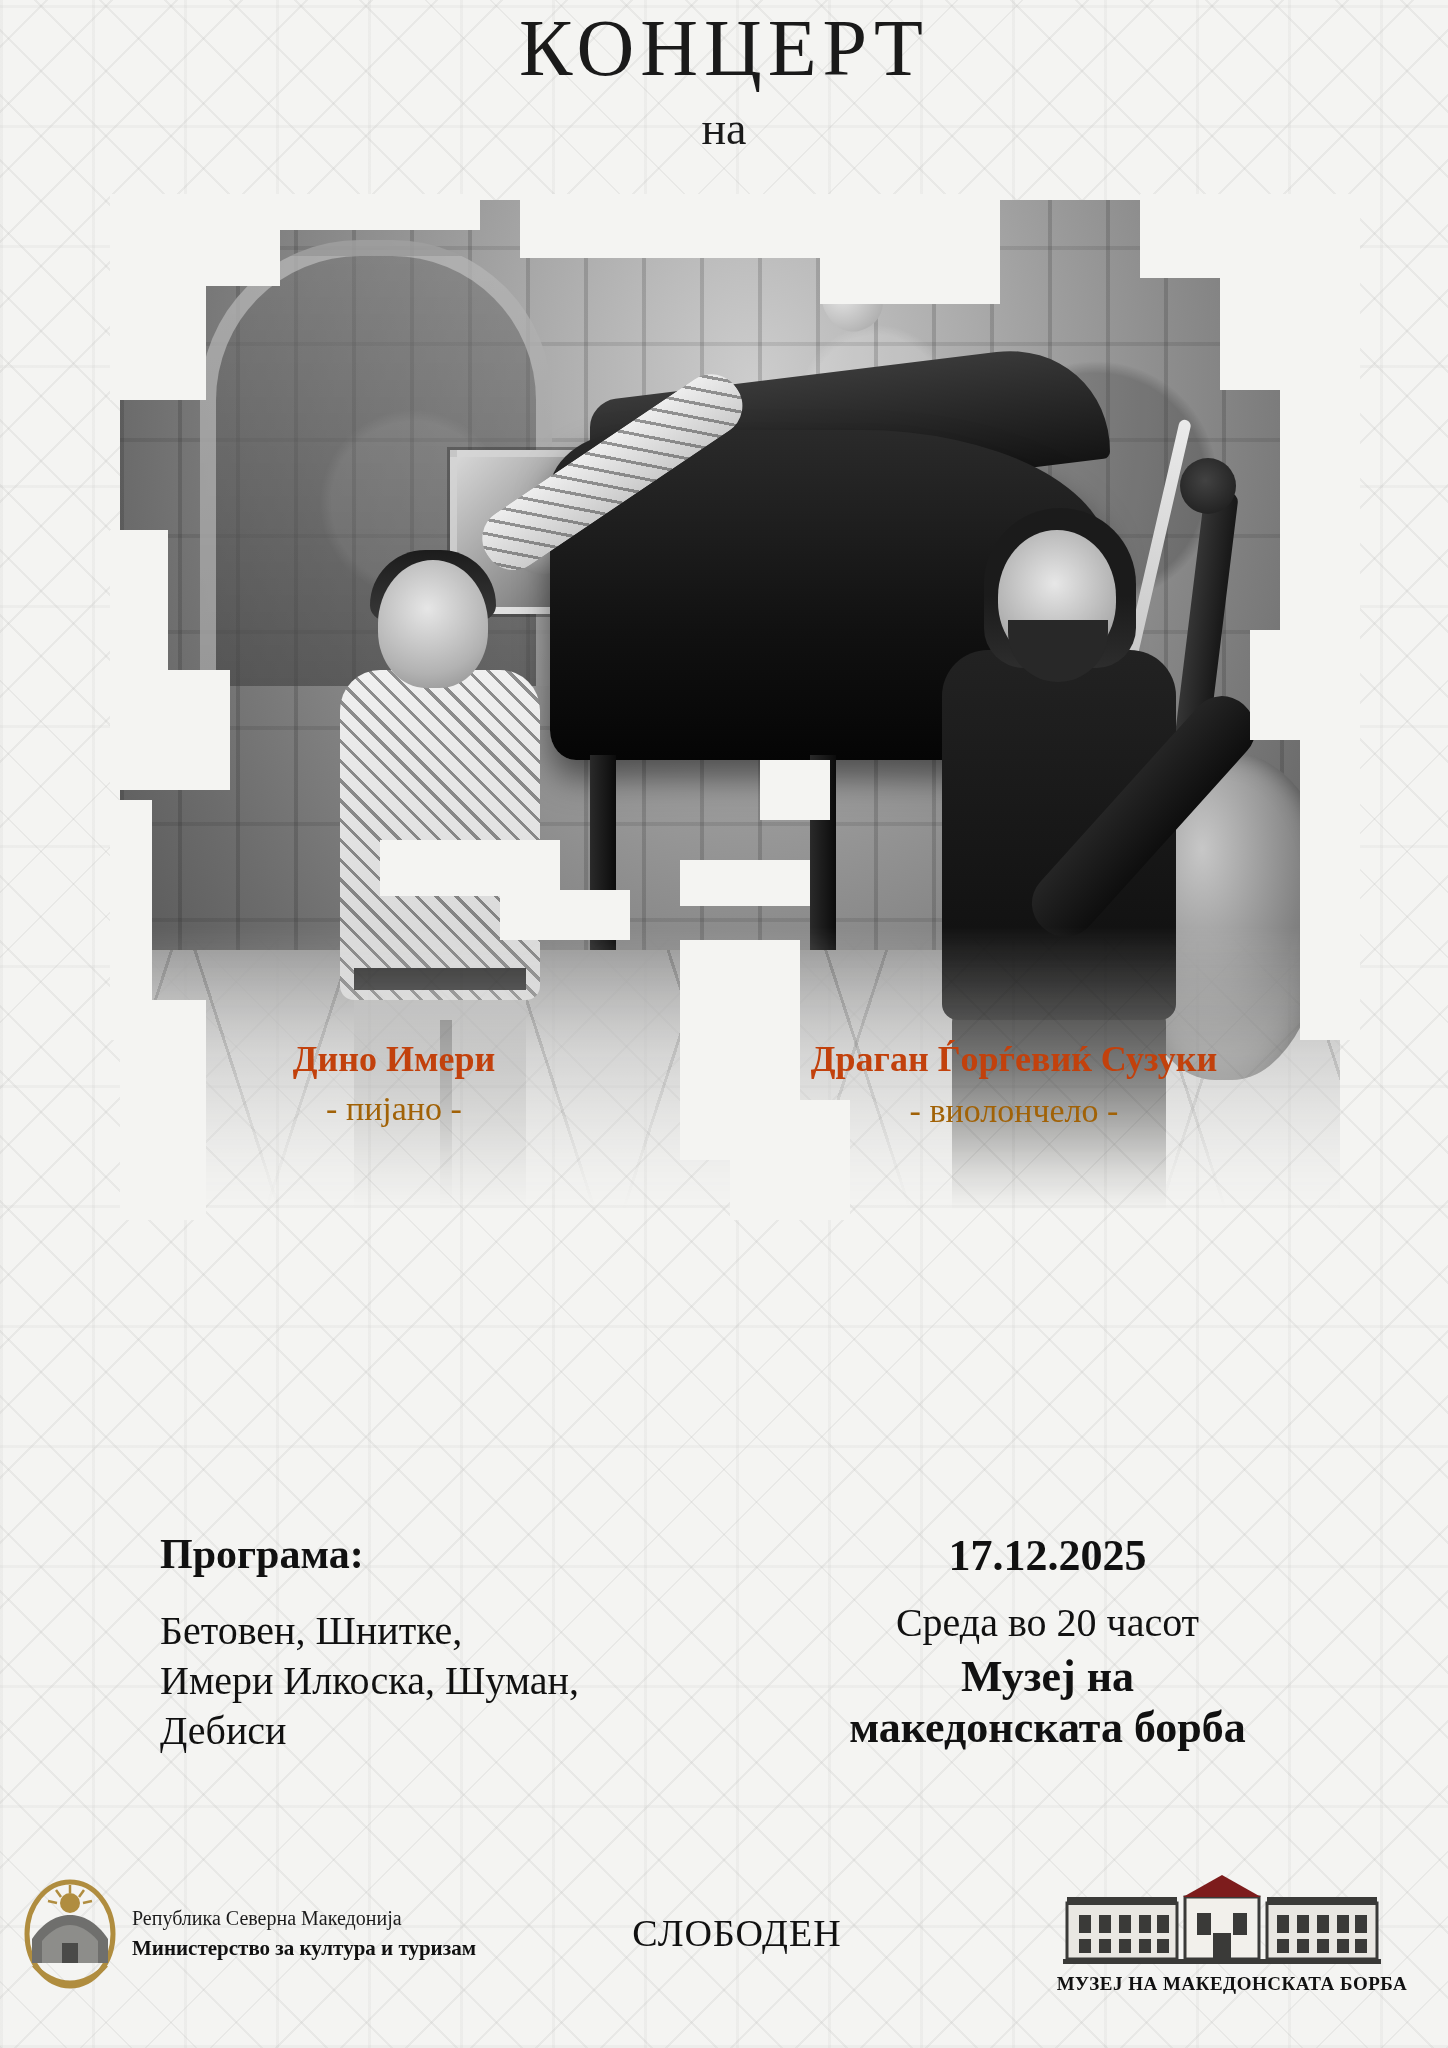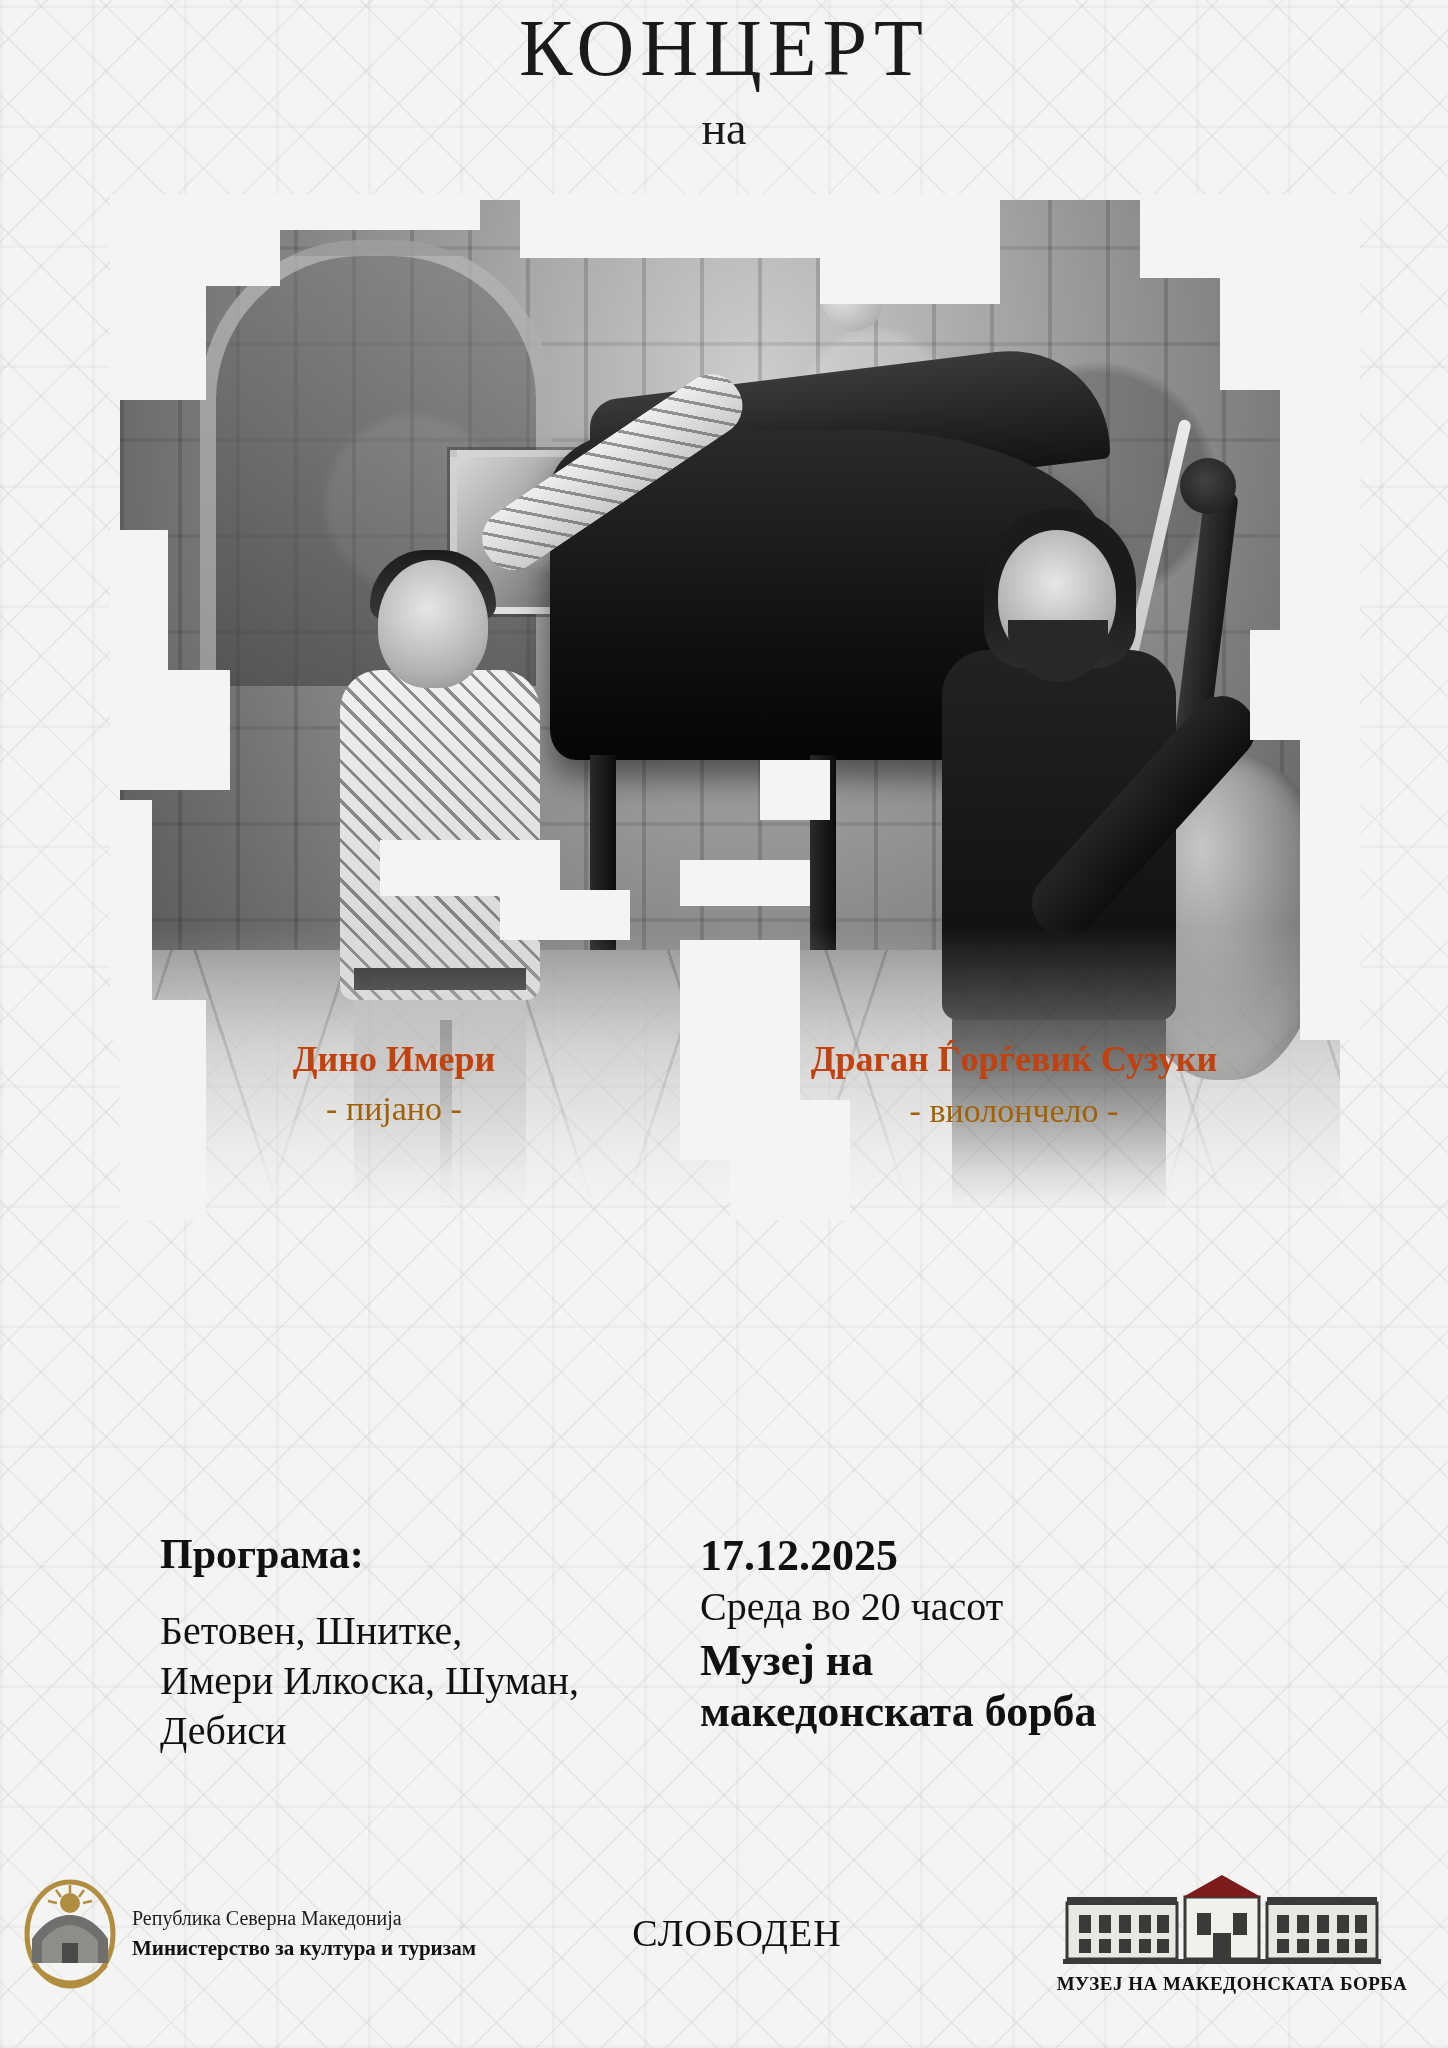--- a/index.html
+++ b/index.html
@@ -366,32 +366,33 @@
   }
   .program-list {
     font-family: "Liberation Serif", serif;
     font-size: 40px;
     line-height: 1.25;
     margin-top: 28px;
   }
   .program-list div { white-space: nowrap; }
   .event {
     width: 748px;
+    text-align: center;
     padding-right: 53px;
     box-sizing: border-box;
   }
   .event-date {
     font-family: "Liberation Serif", serif;
     font-weight: 700;
     font-size: 44px;
   }
   .event-time {
     font-family: "Liberation Serif", serif;
     font-size: 40px;
-    margin-top: 2px;
+    margin-top: 18px;
   }
   .event-venue {
     font-family: "Liberation Serif", serif;
     font-weight: 700;
     font-size: 44px;
     line-height: 1.15;
     margin-top: 6px;
   }
 
   

